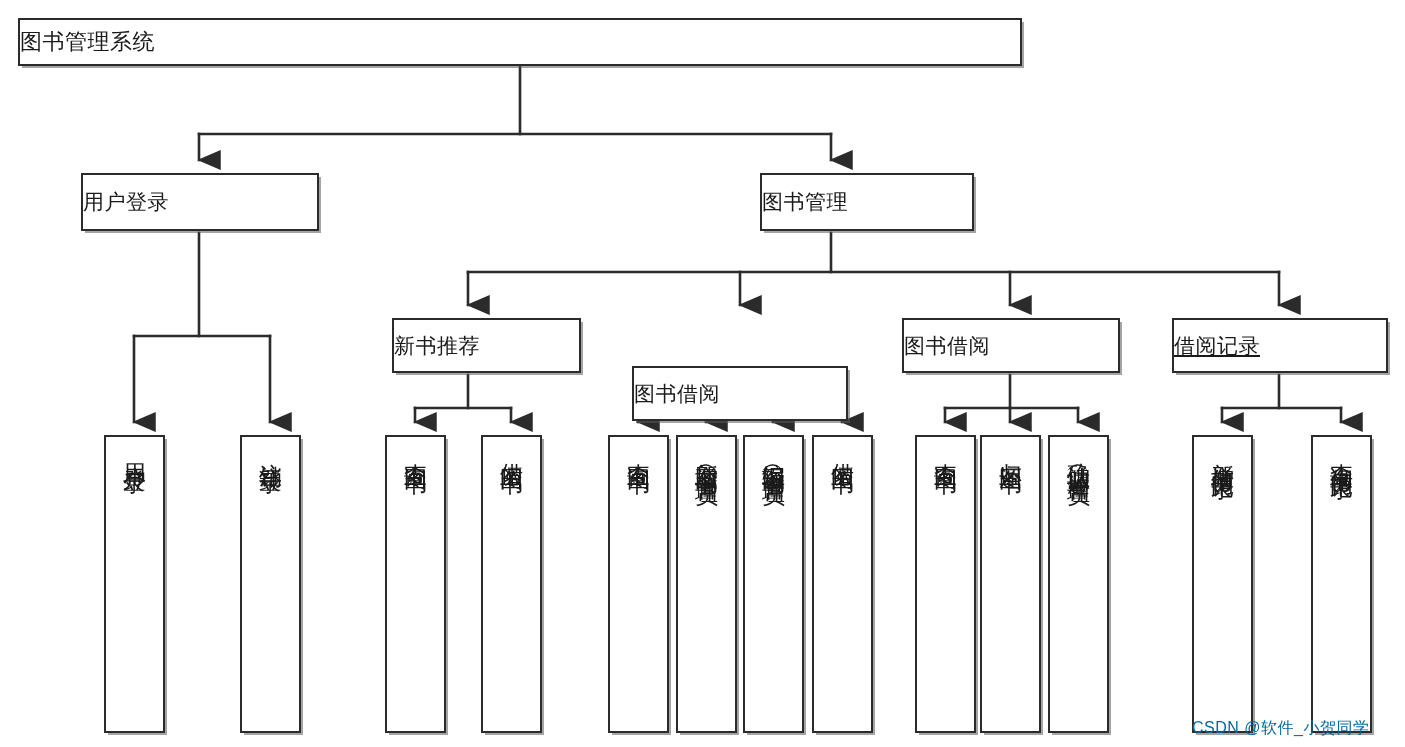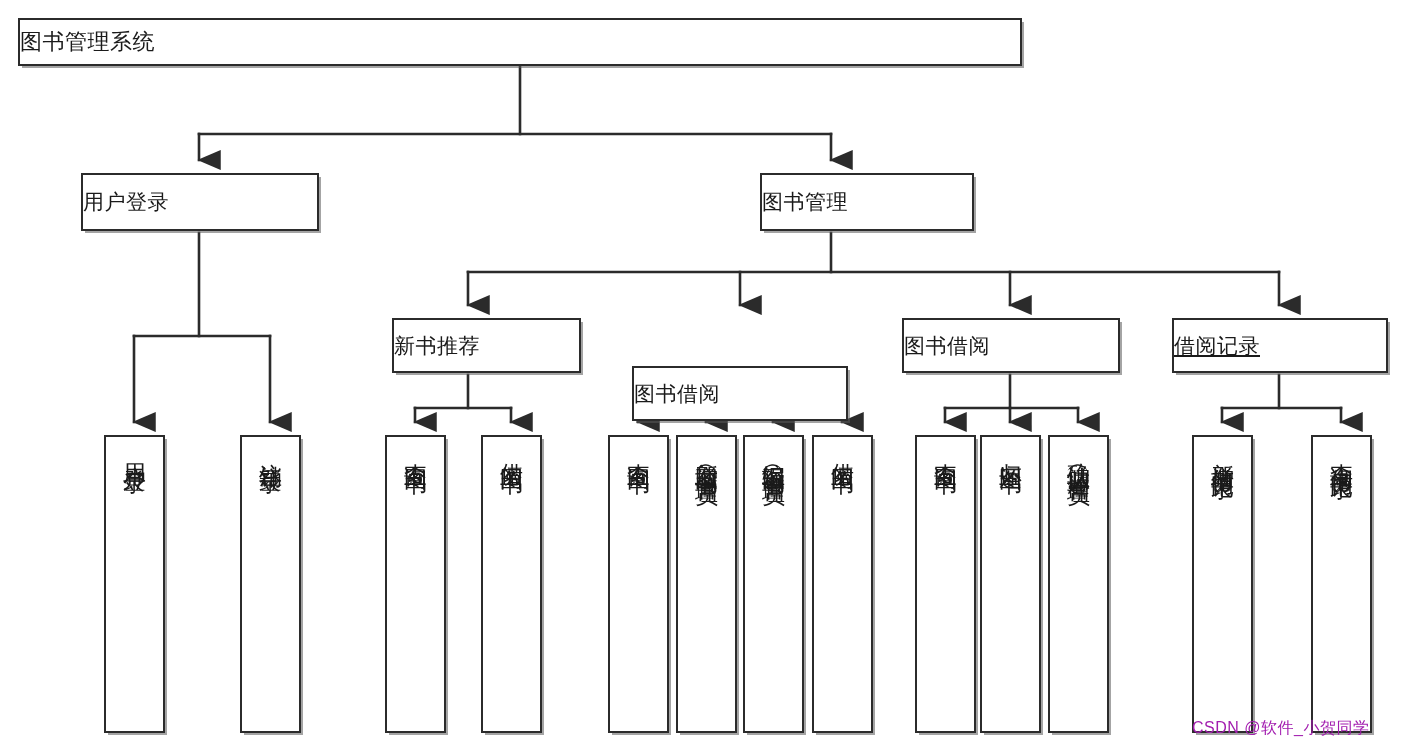--- a/index.html
+++ b/index.html
@@ -58,21 +58,21 @@
     writing-mode: vertical-rl;
     text-orientation: upright;
     font-size: 23px;
     letter-spacing: 3px;
     line-height: 1;
     white-space: nowrap;
   }
   .watermark {
     position: absolute;
     font-size: 16px;
-    color: #a21caf;
+    color: #0369a1;
     white-space: nowrap;
     letter-spacing: 0.5px;
     user-select: none;
   }
 </style>
 </head>
 <body>
 
 <div id="canvas">
 

